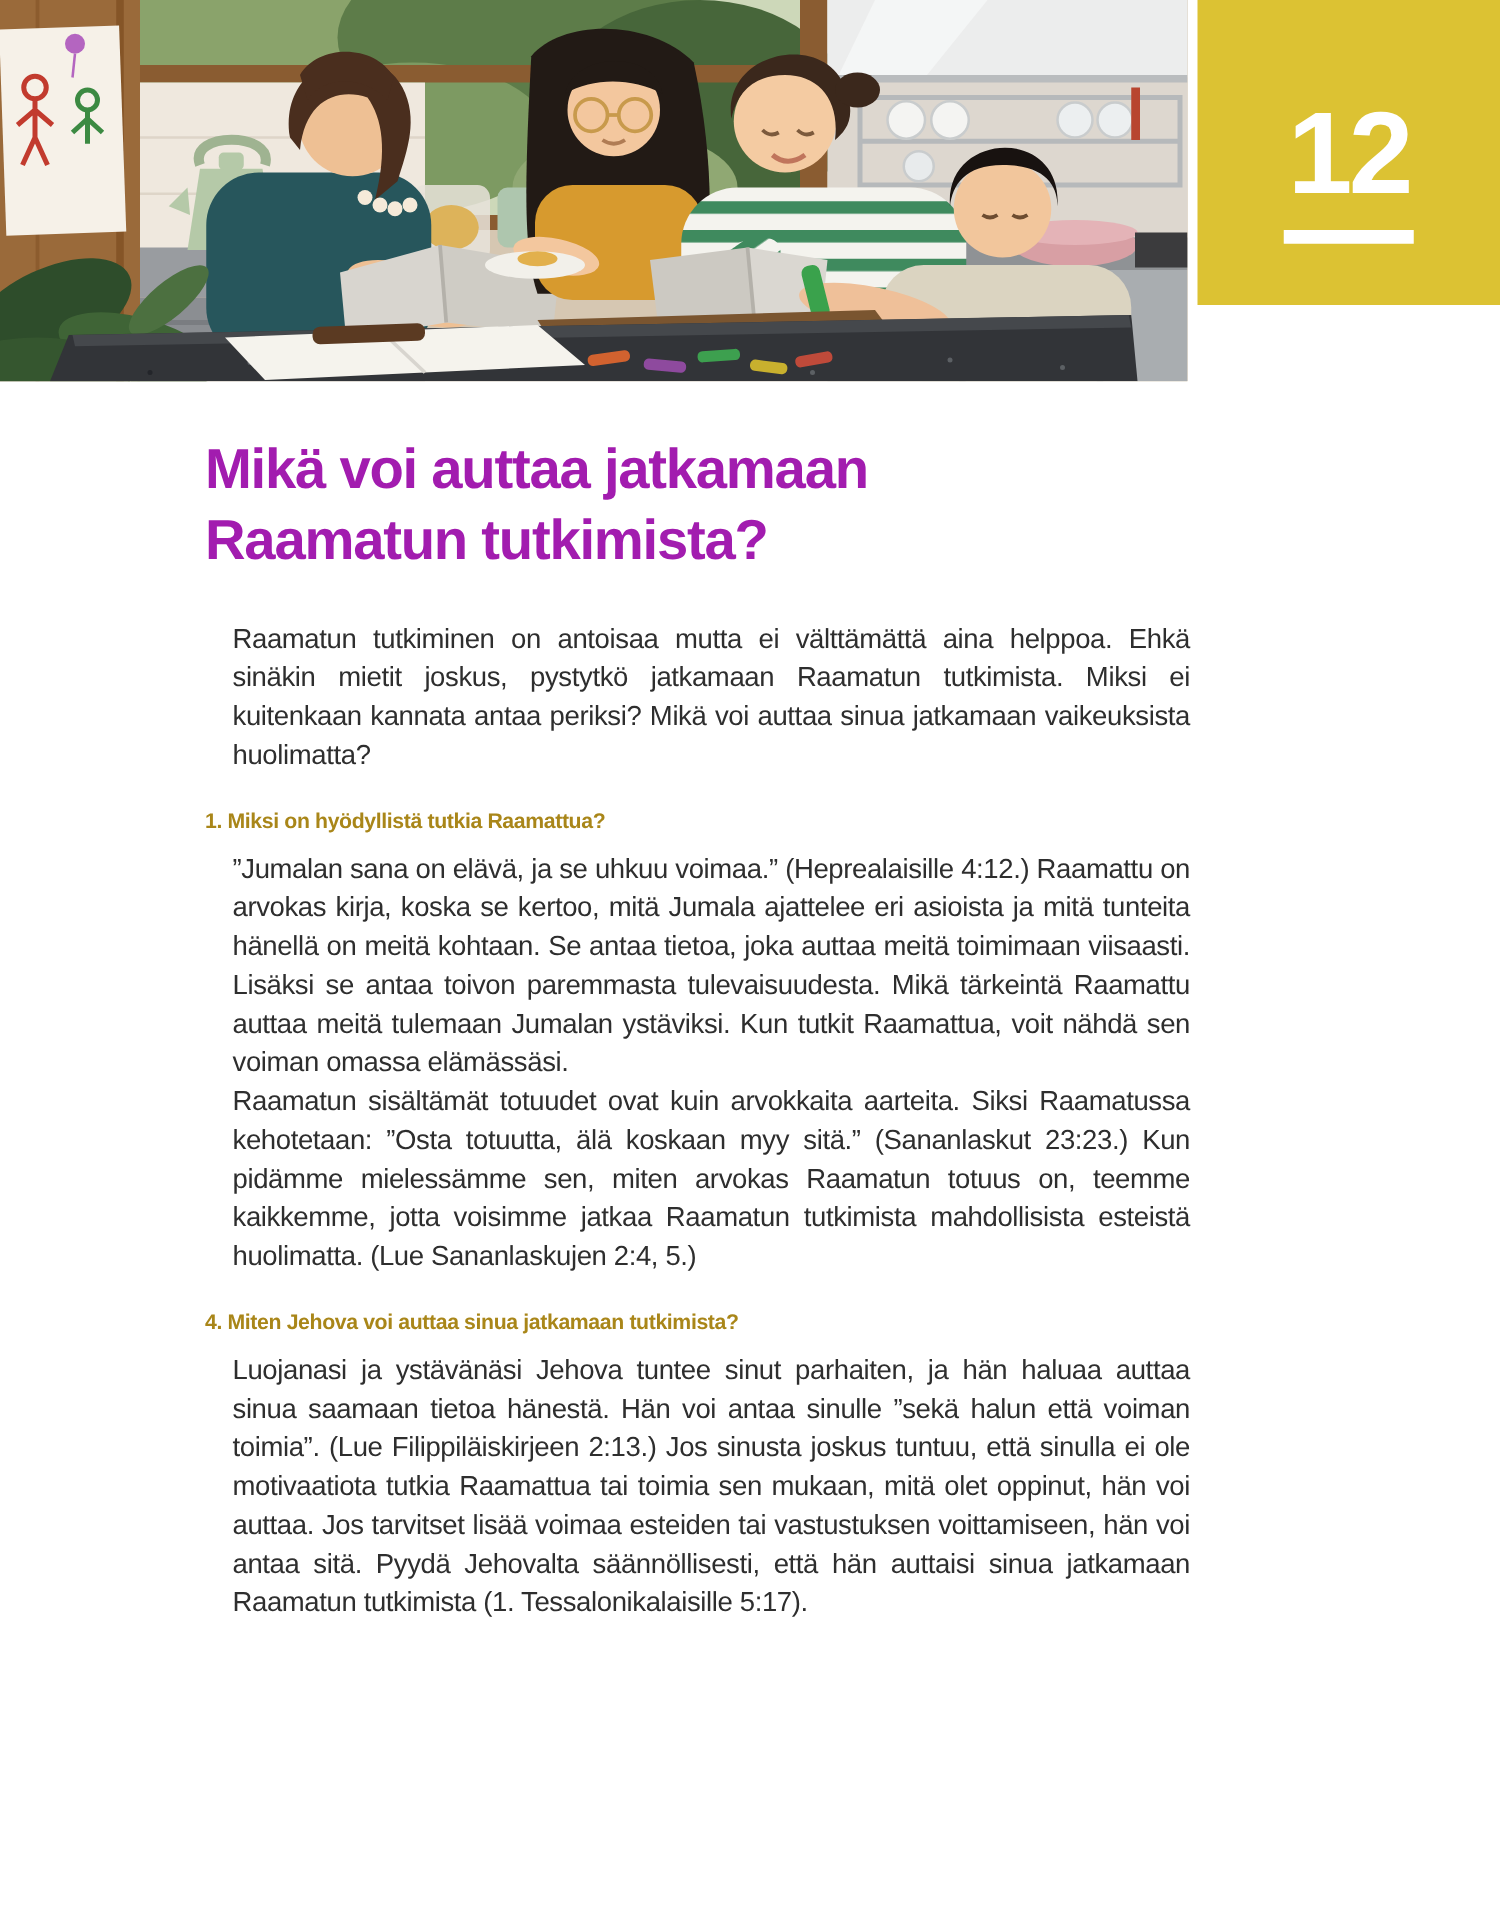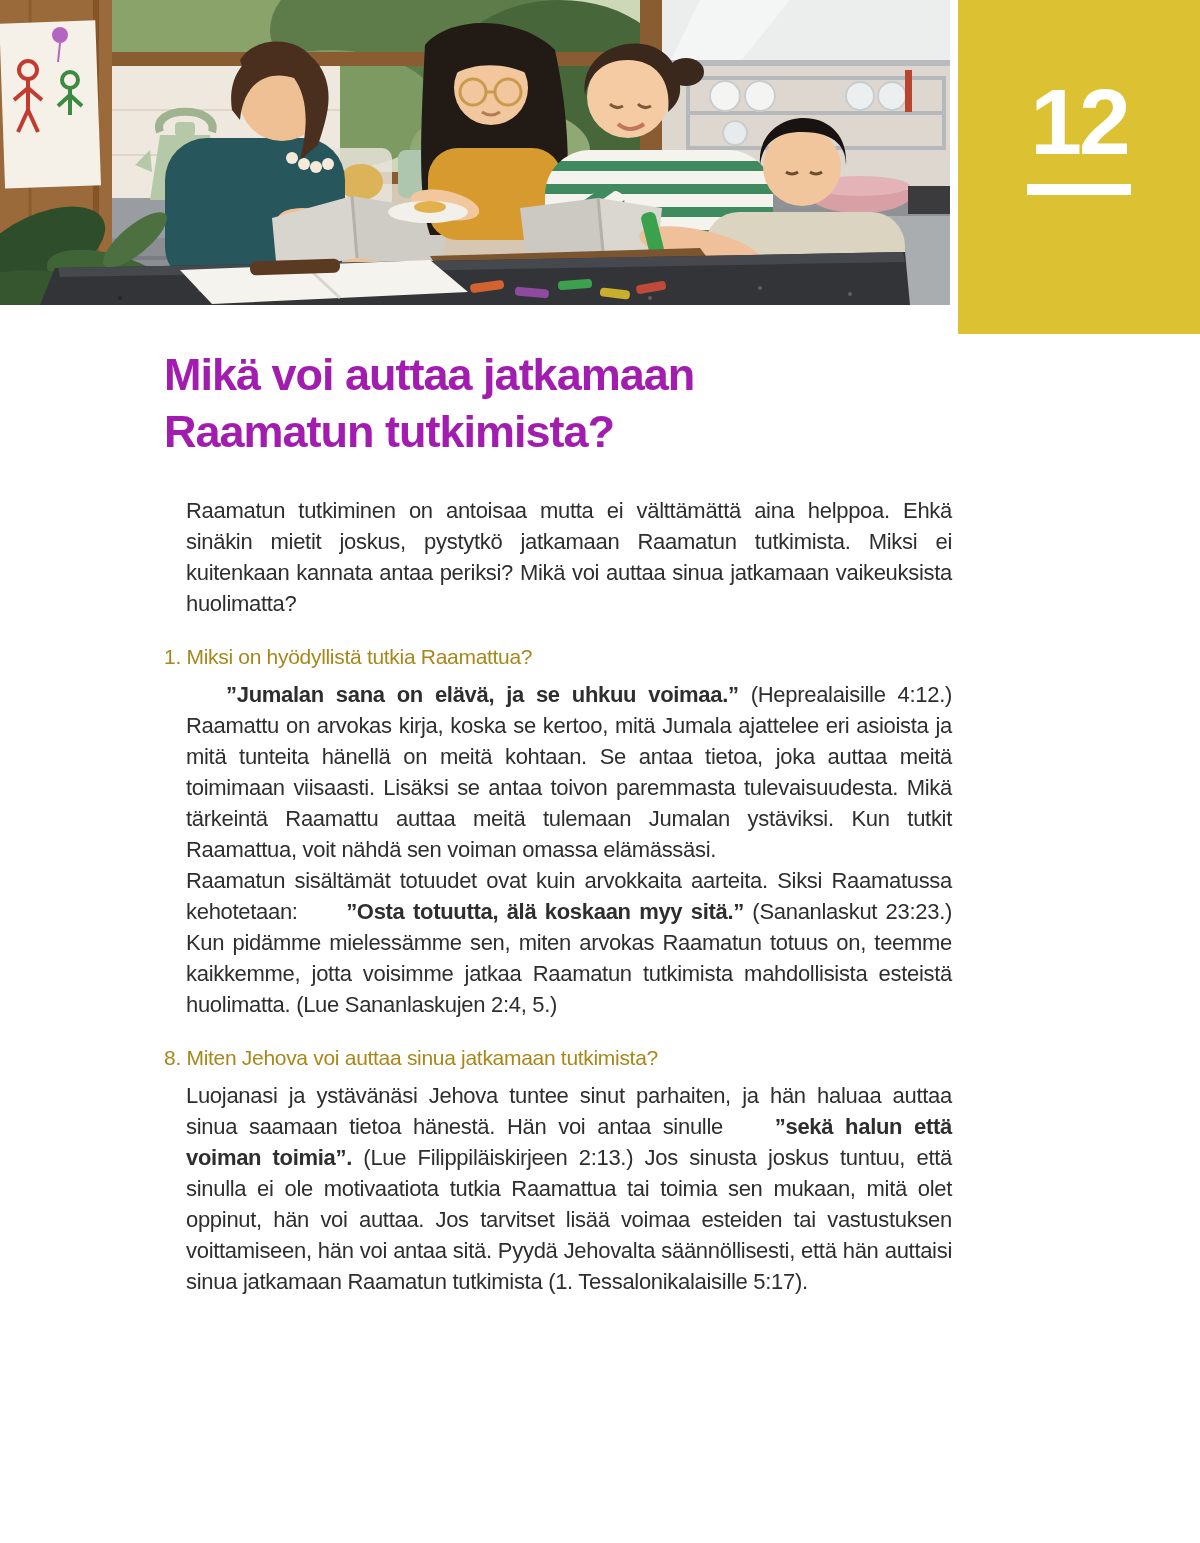--- a/index.html
+++ b/index.html
@@ -7,21 +7,21 @@
   body {
     width:1200px; height:1543px;
     position:relative; overflow:hidden;
     font-family:"Liberation Sans", sans-serif;
     color:var(--text, #2e2e2e);
   }
   .hero { position:absolute; top:0; left:0; width:1200px; height:305px; display:flex; }
   .hero-photo { width:950px; height:305px; flex:none; overflow:hidden; background:#d6c7b2; }
   .hero-photo svg { display:block; width:950px; height:305px; }
   .lesson-badge {
-    margin-left:8px; flex:1; height:334px;
+    margin-left:8px; flex:1; height:244px;
     background:var(--accent-yellow, #dcc233);
     display:flex; flex-direction:column; align-items:center;
   }
   .lesson-number {
     margin-top:76px;
     font-size:93px; font-weight:bold; line-height:1;
     letter-spacing:-3px; color:#ffffff;
   }
   .lesson-rule { width:104px; height:11px; background:#ffffff; margin-top:15px; }
   .content { position:absolute; left:164px; top:346px; width:788px; }
@@ -31,25 +31,25 @@
   }
   .body-para {
     margin-left:22px; width:766px;
     font-size:22px; line-height:31px; letter-spacing:-0.3px;
     text-align:justify; color:var(--text, #2e2e2e);
     hyphens:auto; -webkit-hyphens:auto;
   }
   .intro { margin-top:35px; }
   .section-heading {
     margin-top:23px; margin-bottom:8px;
-    font-size:21px; font-weight:normal; line-height:29px;
+    font-size:17px; font-weight:bold; line-height:29px;
     letter-spacing:-0.3px;
     color:var(--heading-gold, #a98619);
   }
-  .bold { font-weight:bold;margin-left:40px; }
+  .bold { font-weight:normal; }
 </style>
 </head>
 <body>
 
 <header class="hero">
   <div class="hero-photo">
     <svg viewBox="0 0 950 305" preserveAspectRatio="none">
       <defs>
         <pattern id="stripes" width="12" height="23" patternUnits="userSpaceOnUse">
           <rect width="12" height="23" fill="#f4f3ee"></rect>
@@ -226,16 +226,16 @@
   </div>
 </header>
 
 <main class="content">
   <h1 class="page-title">Mikä voi auttaa jatkamaan Raamatun tutkimista?</h1>
   <p class="body-para intro" lang="fi">Raamatun tutkiminen on antoisaa mutta ei välttämättä aina helppoa. Ehkä sinäkin mietit joskus, pystytkö jatkamaan Raamatun tutkimista. Miksi ei kuitenkaan kannata antaa periksi? Mikä voi auttaa sinua jatkamaan vaikeuksista huolimatta?</p>
   <div id="sections">
       <h2 class="section-heading">1. Miksi on hyödyllistä tutkia Raamattua?</h2>
       <p class="body-para" lang="fi"><span class="bold">”Jumalan sana on elävä, ja se uhkuu voimaa.”</span><span> (Heprealaisille 4:12.) Raamattu on arvokas kirja, koska se kertoo, mitä Jumala ajattelee eri asioista ja mitä tunteita hänellä on meitä kohtaan. Se antaa tietoa, joka auttaa meitä toimimaan viisaasti. Lisäksi se antaa toivon paremmasta tulevaisuudesta. Mikä tärkeintä Raamattu auttaa meitä tulemaan Jumalan ystäviksi. Kun tutkit Raamattua, voit nähdä sen voiman omassa elämässäsi.</span></p>
       <p class="body-para" lang="fi"><span>Raamatun sisältämät totuudet ovat kuin arvokkaita aarteita. Siksi Raamatussa kehotetaan: </span><span class="bold">”Osta totuutta, älä koskaan myy sitä.”</span><span> (Sananlaskut 23:23.) Kun pidämme mielessämme sen, miten arvokas Raamatun totuus on, teemme kaikkemme, jotta voisimme jatkaa Raamatun tutkimista mahdollisista esteistä huolimatta. (Lue Sananlaskujen 2:4, 5.)</span></p>
-      <h2 class="section-heading">8. Miten Jehova voi auttaa sinua jatkamaan tutkimista?</h2>
+      <h2 class="section-heading">4. Miten Jehova voi auttaa sinua jatkamaan tutkimista?</h2>
       <p class="body-para" lang="fi"><span>Luojanasi ja ystävänäsi Jehova tuntee sinut parhaiten, ja hän haluaa auttaa sinua saamaan tietoa hänestä. Hän voi antaa sinulle </span><span class="bold">”sekä halun että voiman toimia”.</span><span> (Lue Filippiläiskirjeen 2:13.) Jos sinusta joskus tuntuu, että sinulla ei ole motivaatiota tutkia Raamattua tai toimia sen mukaan, mitä olet oppinut, hän voi auttaa. Jos tarvitset lisää voimaa esteiden tai vastustuksen voittamiseen, hän voi antaa sitä. Pyydä Jehovalta säännöllisesti, että hän auttaisi sinua jatkamaan Raamatun tutkimista (1. Tessalonikalaisille 5:17).</span></p>
     </div>
 </main>
 
 </body></html>

